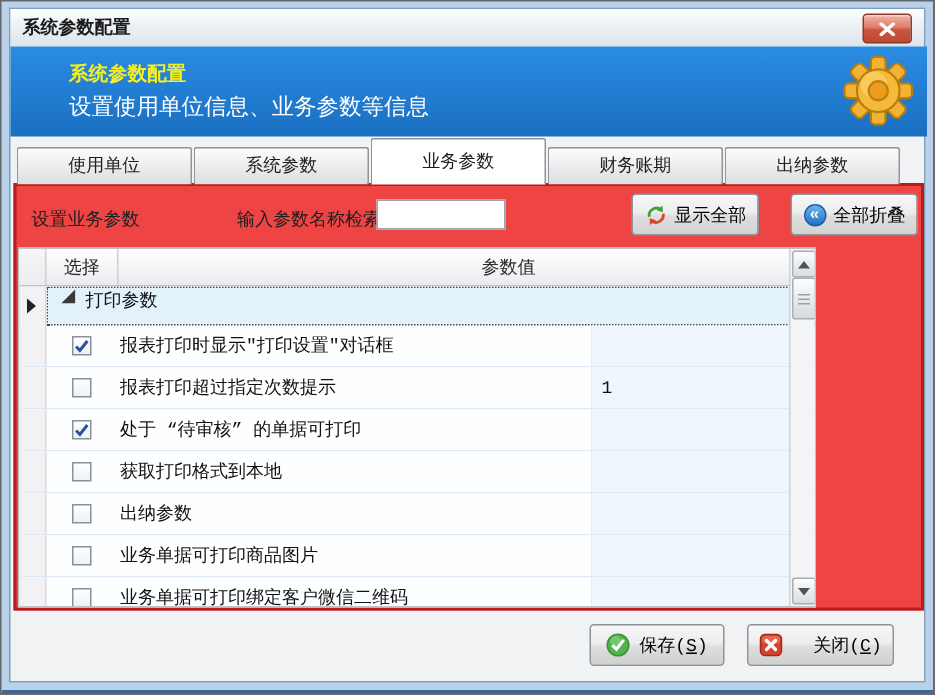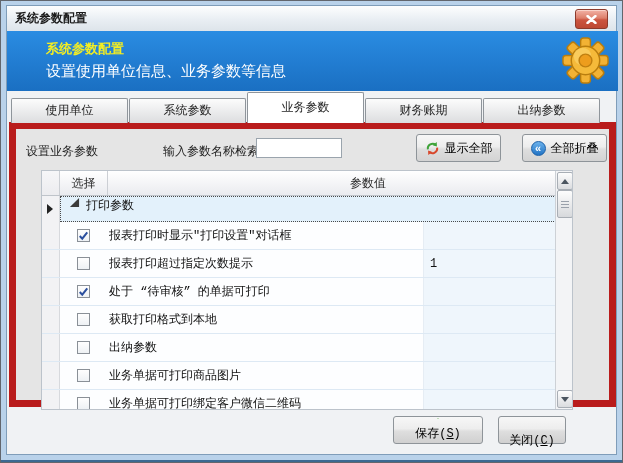--- a/index.html
+++ b/index.html
@@ -27,38 +27,38 @@
   .gear{position:absolute;right:9px;top:6px;}
 
   
   .tabbar{position:absolute;left:10px;top:92px;height:30px;display:flex;align-items:flex-end;z-index:5;}
   .tab{width:115px;height:24px;line-height:24px;text-align:center;margin-right:1px;
     border:1px solid #8f959b;border-bottom:none;border-radius:2px 2px 0 0;
     background:linear-gradient(#fcfcfc,#dcdddf);cursor:pointer;}
   .tab.active{height:30px;line-height:30px;background:#ffffff;position:relative;z-index:6;}
 
   
-  .panel{position:absolute;left:8px;top:121px;width:607px;height:285px;background:#e5e5e5;
-    border:7px solid #b91c1c;box-sizing:border-box;z-index:2;}
+  .panel{position:absolute;left:8px;top:121px;width:607px;height:285px;background:#ef4444;
+    border:2px solid #b91c1c;box-sizing:border-box;z-index:2;}
 
   .sec-label{position:absolute;left:10px;top:14px;}
   .search-label{position:absolute;left:147px;top:14px;}
   .search-input{position:absolute;left:240px;top:9px;width:86px;height:20px;border:1px solid #9aa4ad;
     box-sizing:border-box;font:inherit;padding:1px 3px;background:#ffffff;}
   .tbtn{position:absolute;top:5px;height:28px;border:1px solid #8e9499;border-radius:3px;
     background:linear-gradient(#f7f7f7,#ededed 45%,#dedede 55%,#d3d3d3);
-    display:flex;align-items:center;justify-content:center;gap:5px;cursor:pointer;font:inherit;}
+    display:flex;align-items:center;justify-content:center;gap:5px;cursor:pointer;font:inherit;margin-left:10px;}
   .btn-showall{left:400px;width:85px;}
   .btn-collapse{left:506px;width:85px;}
   .blue-badge{width:15px;height:15px;border-radius:50%;border:1px solid #1a5fa8;
     background:linear-gradient(#6cb2ec,#2173c4);color:#fff;font-weight:bold;font-size:11px;
     line-height:14px;text-align:center;box-sizing:border-box;}
 
   
-  .grid{position:absolute;left:1px;top:41px;width:532px;height:240px;border:1px solid #bcc3cb;box-sizing:border-box;background:#fff;overflow:hidden;margin-left:24px;}
+  .grid{position:absolute;left:1px;top:41px;width:532px;height:240px;border:1px solid #bcc3cb;box-sizing:border-box;background:#fff;overflow:hidden;}
   .ghead{position:absolute;left:0;top:0;width:586px;height:25px;display:flex;
     background:linear-gradient(#ffffff,#eaebef);border-bottom:1px solid #bfc4ca;box-sizing:border-box;}
   .ghead .hcell{border-right:1px solid #cccfd4;display:flex;align-items:center;justify-content:center;color:#2a2a2a;}
   .h-ind{width:17px;background:linear-gradient(#f6f6f8,#ececef);}
   .h-sel{width:47px;}
   .h-name{width:317px;}
   .h-val{flex:1;border-right:none!important;}
 
   .gbody{position:absolute;left:0;top:25px;width:586px;bottom:0;overflow:hidden;}
   .ind{width:17px;background:#f2f2f4;border-right:1px solid #d7d9dd;position:relative;flex:0 0 17px;}
@@ -89,23 +89,23 @@
   .sbtn.down{bottom:1px;}
   .tri-up{width:0;height:0;border-bottom:5px solid #4b5560;border-left:4px solid transparent;border-right:4px solid transparent;}
   .tri-down{width:0;height:0;border-top:5px solid #4b5560;border-left:4px solid transparent;border-right:4px solid transparent;}
   .thumb{position:absolute;left:1px;top:19px;width:14px;height:26px;border:1px solid #a8aeb5;border-radius:2px;
     background:linear-gradient(#fdfdfd,#d7d9dc);display:flex;flex-direction:column;align-items:center;justify-content:center;gap:2px;cursor:grab;}
   .thumb i{display:block;width:8px;height:1px;background:#9aa1ab;}
 
   
   .fbtn{position:absolute;top:415px;height:28px;border:1px solid #8e9499;border-radius:3px;
     background:linear-gradient(#f7f7f7,#ededed 45%,#dedede 55%,#d0d0d0);
-    display:flex;align-items:center;justify-content:center;gap:6px;cursor:pointer;font:inherit;z-index:3;flex-direction:column;}
+    display:flex;align-items:center;justify-content:center;gap:6px;cursor:pointer;font:inherit;z-index:3;}
   .btn-save{left:392px;width:90px;}
-  .btn-close{left:497px;width:68px;gap:20px;}
+  .btn-close{left:497px;width:98px;gap:20px;}
 </style>
 </head>
 <body>
 
 <div class="screen">
   <div class="inner"></div>
 
   <div class="titlebar">
     <span class="title-text">系统参数配置</span>
     <span class="win-close">

